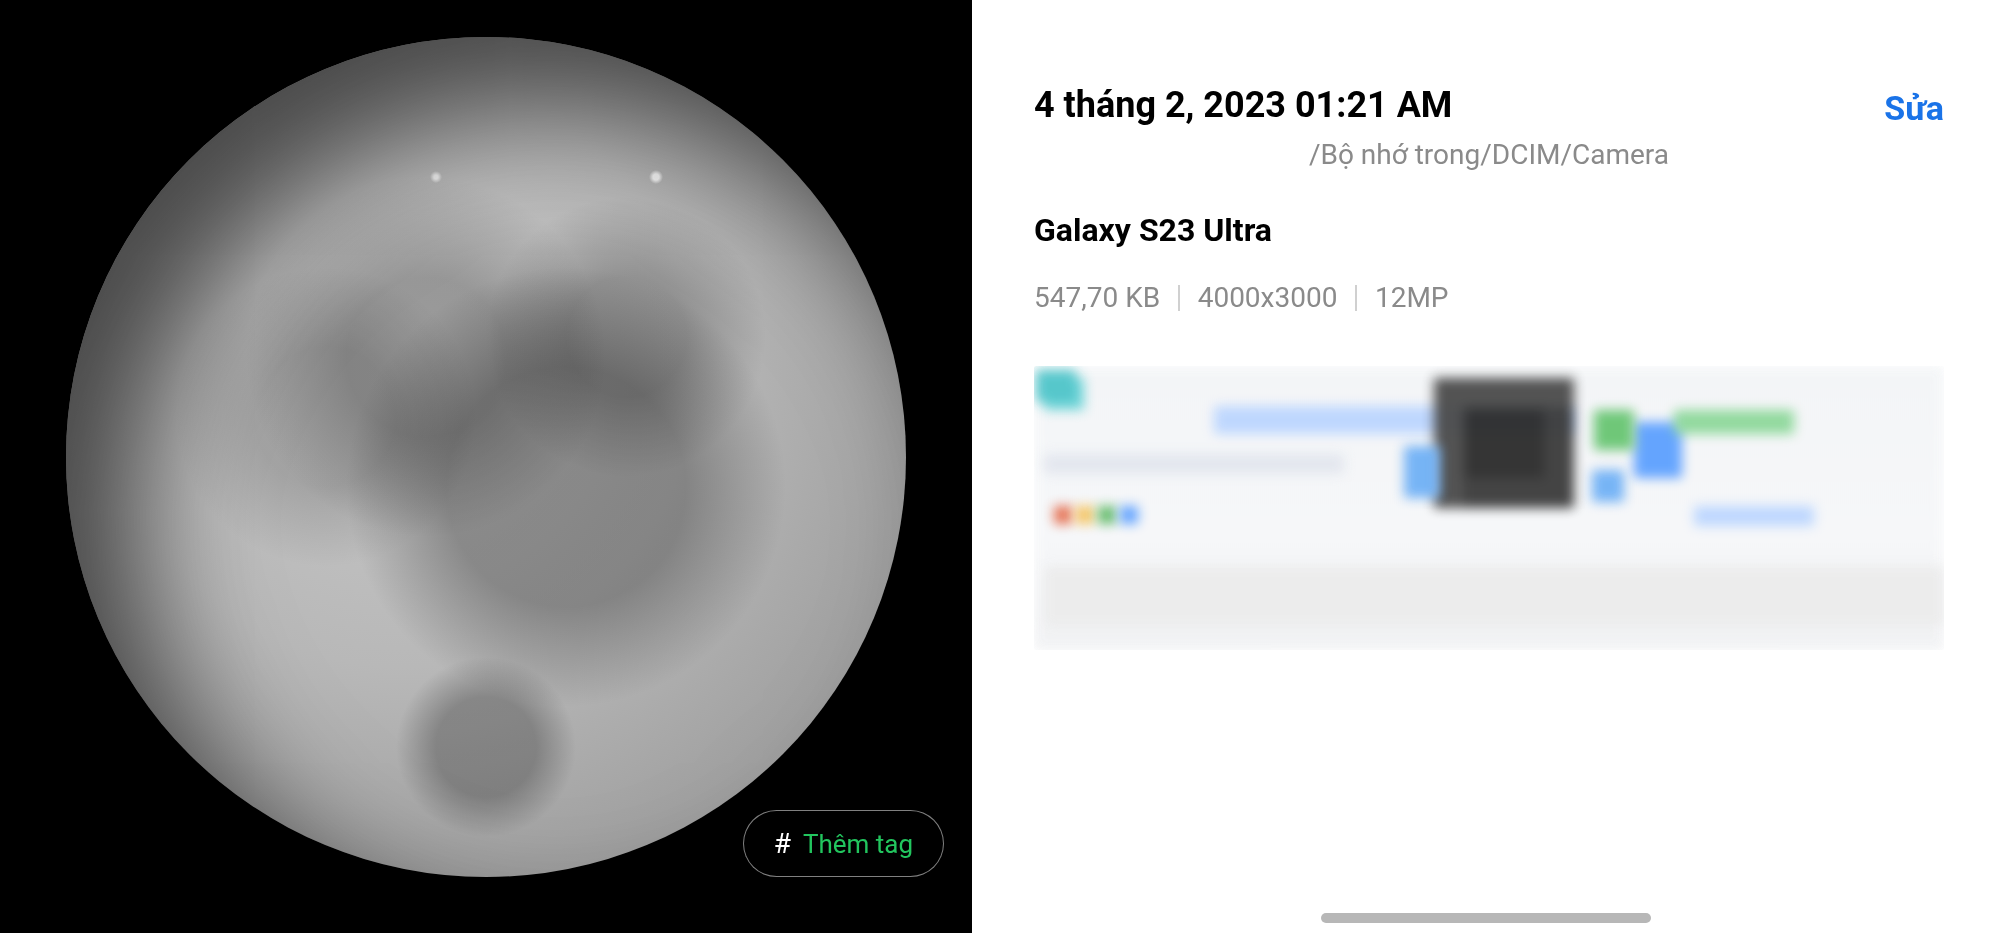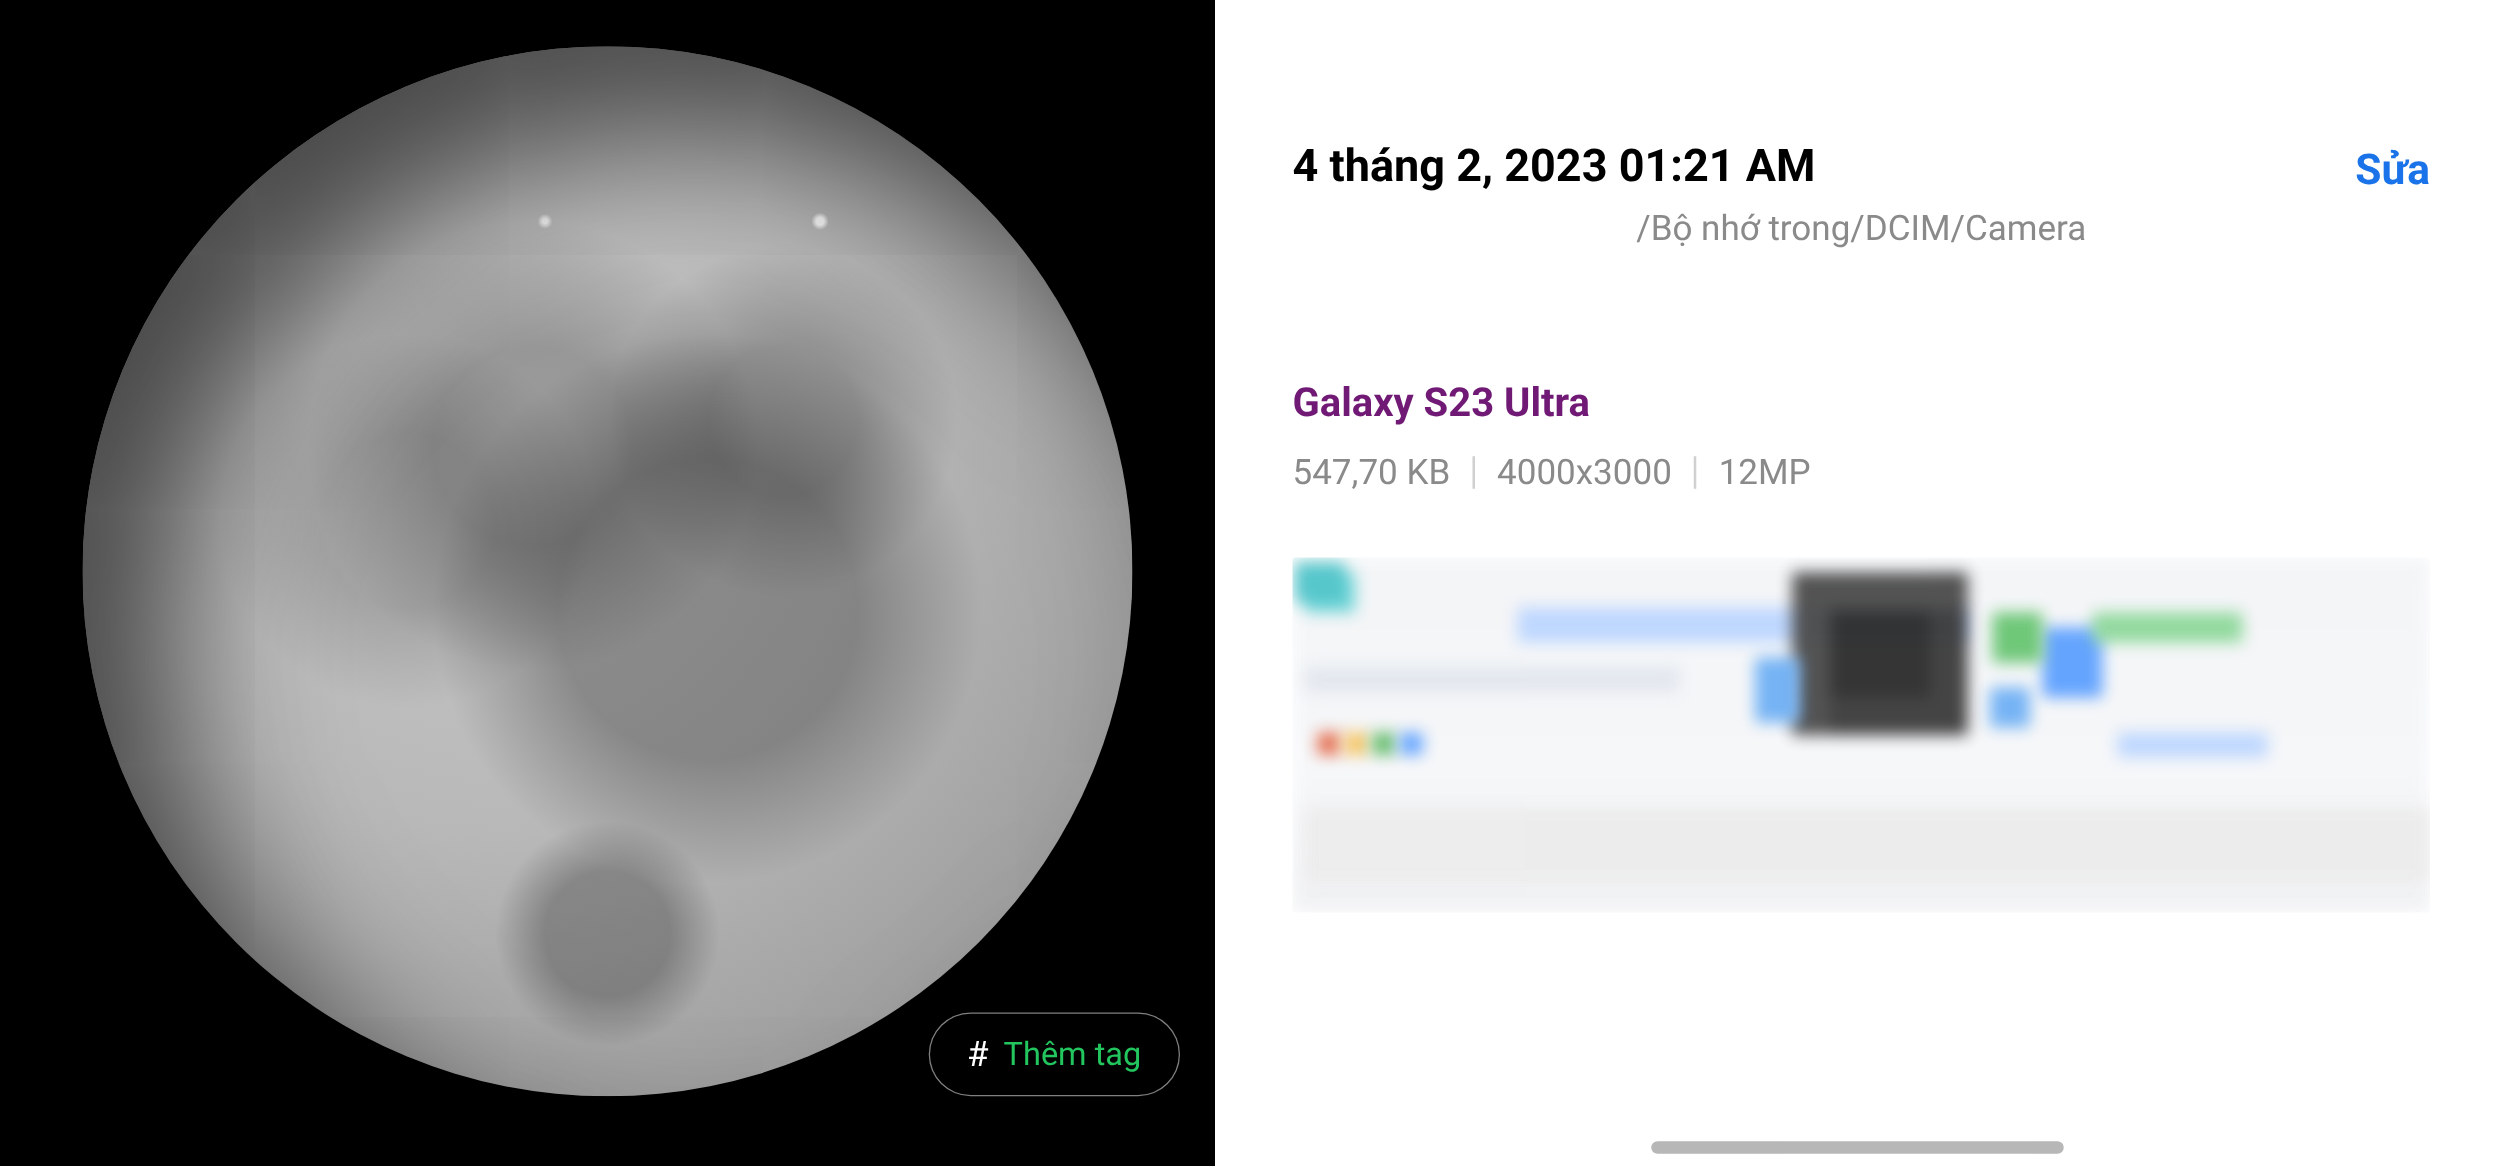--- a/index.html
+++ b/index.html
@@ -57,21 +57,21 @@
     font-size: 28px;
     font-weight: 400;
   }
   .add-tag-label {
     color: #22c55e;
     font-size: 26px;
     font-weight: 400;
   }
   .details-pane {
     flex: 1;
-    padding: 112px 56px 0 62px;
+    padding: 84px 56px 0 62px;
     position: relative;
   }
   .header-row {
     display: flex;
     justify-content: space-between;
     align-items: flex-start;
   }
   .date-title {
     font-size: 36px;
     font-weight: 700;
@@ -91,25 +91,25 @@
   }
   .filepath {
     font-size: 28px;
     color: #8a8a8a;
     margin-top: 10px;
     text-align: center;
   }
   .device-title {
     font-size: 32px;
     font-weight: 700;
-    color: #701a75;
-    margin-top: 104px;
+    color: #000000;
+    margin-top: 40px;
   }
   .meta-row {
-    margin-top: 20px;
+    margin-top: 32px;
     font-size: 28px;
     color: #8a8a8a;
     display: flex;
     align-items: center;
     flex-wrap: wrap;
     gap: 0;
   }
   .meta-row .sep {
     display: inline-block;
     width: 1.5px;

